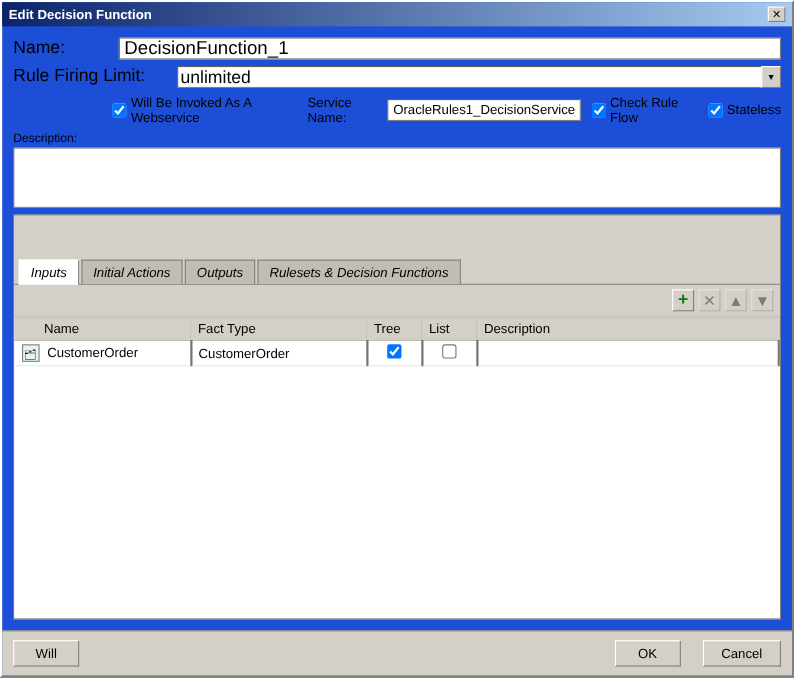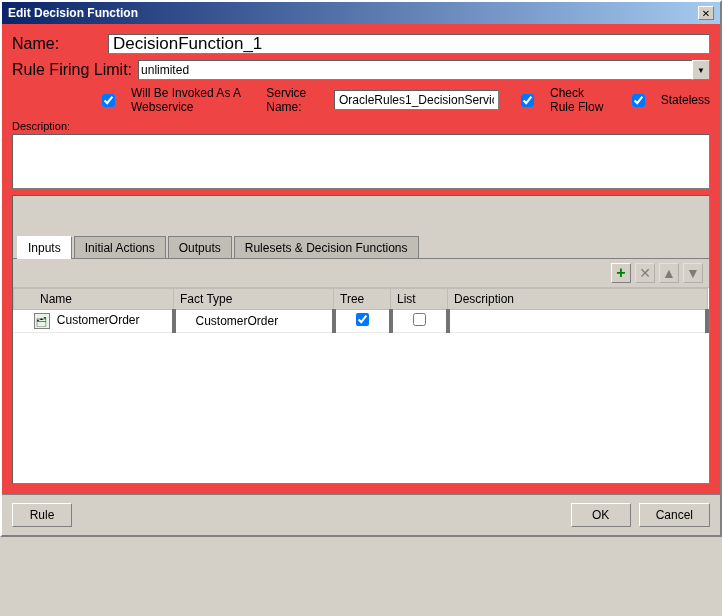--- a/index.html
+++ b/index.html
@@ -3,22 +3,22 @@
   <meta charset="utf-8">
   <style>
     * { box-sizing: border-box; margin: 0; padding: 0; }
     body {
       font-family: Arial, sans-serif;
       font-size: 12px;
       background: #d4d0c8;
     }
     .window {
       width: 722px;
-      height: 537px;
-      background: #ef4444;
+      height: 616px;
+      background: #1d4ed8;
       border: 2px solid #808080;
       border-top-color: #ffffff;
       border-left-color: #ffffff;
       display: flex;
       flex-direction: column;
     }
     .title-bar {
       background: linear-gradient(to right, #0a246a, #a6caf0);
       color: white;
       padding: 4px 6px;
@@ -73,22 +73,23 @@
       font-size: 17px;
     }
     .form-select {
       flex: 1;
       height: 20px;
       border: 1px solid #808080;
       border-top-color: #606060;
       border-left-color: #606060;
       background: white;
       padding: 0 2px;
-      font-size: 12px;
+      font-size: 16px;
       appearance: none;
+      margin-left: 23px;
       -webkit-appearance: none;
     }
     .select-wrapper {
       flex: 1;
       position: relative;
       display: flex;
       align-items: center;
     }
     .select-arrow {
       position: absolute;
@@ -102,21 +103,21 @@
       border-left-color: #ffffff;
       display: flex;
       align-items: center;
       justify-content: center;
       font-size: 8px;
       cursor: pointer;
     }
     .checkbox-row {
       display: flex;
       align-items: center;
-      gap: 16px;
+      gap: 4px;
       font-size: 12px;
       margin-left: 90px;
     }
     .checkbox-row input[type=checkbox] {
       width: 13px;
       height: 13px;
     }
     .service-name-input {
       width: 200px;
       height: 20px;
@@ -167,20 +168,21 @@
     .tab {
       padding: 3px 10px;
       font-size: 12px;
       border: 1px solid #808080;
       border-bottom: none;
       background: #d4d0c8;
       cursor: pointer;
       height: 22px;
       display: flex;
       align-items: center;
+      font-style: italic;
     }
     .tab.active {
       background: white;
       border-top-color: #ffffff;
       border-left-color: #ffffff;
       position: relative;
       bottom: -1px;
       height: 23px;
       z-index: 1;
     }
@@ -235,23 +237,23 @@
       text-align: left;
       padding: 3px 6px;
       border: 1px solid #c0bdb5;
       font-weight: normal;
       font-size: 12px;
     }
     tbody tr {
       background: white;
     }
     tbody td {
-      padding: 3px 20px;
+      padding: 3px 6px;
       border-bottom: 1px solid #e8e8e8;
-      border-right: 4px solid #737373;
+      border-right: 2px solid #737373;
       font-size: 12px;
     }
     .checkbox-cell {
       text-align: center;
     }
     .checkbox-cell input[type=checkbox] {
       width: 13px;
       height: 13px;
     }
     .bottom-bar {
@@ -271,21 +273,21 @@
       border-left-color: #ffffff;
       cursor: pointer;
       font-size: 12px;
       display: flex;
       align-items: center;
       justify-content: center;
       min-width: 60px;
     }
     .right-buttons {
       display: flex;
-      gap: 8px;
+      gap: 20px;
     }
     .col-name { width: 160px; margin-top: 27px; }
     .col-fact { width: 160px; }
     .col-tree { width: 50px; }
     .col-list { width: 50px; }
     .col-desc { }
   </style>
 </head>
 <body>
 
@@ -388,19 +390,19 @@
               </td>
             </tr>
           </tbody>
         </table>
       </div>
     </div>
 
   </div>
 
   <div class="bottom-bar">
-    <button class="btn">Rule</button>
+    <button class="btn">Will</button>
     <div class="right-buttons">
       <button class="btn">OK</button>
       <button class="btn">Cancel</button>
     </div>
   </div>
 </div>
 
 </body></html>

